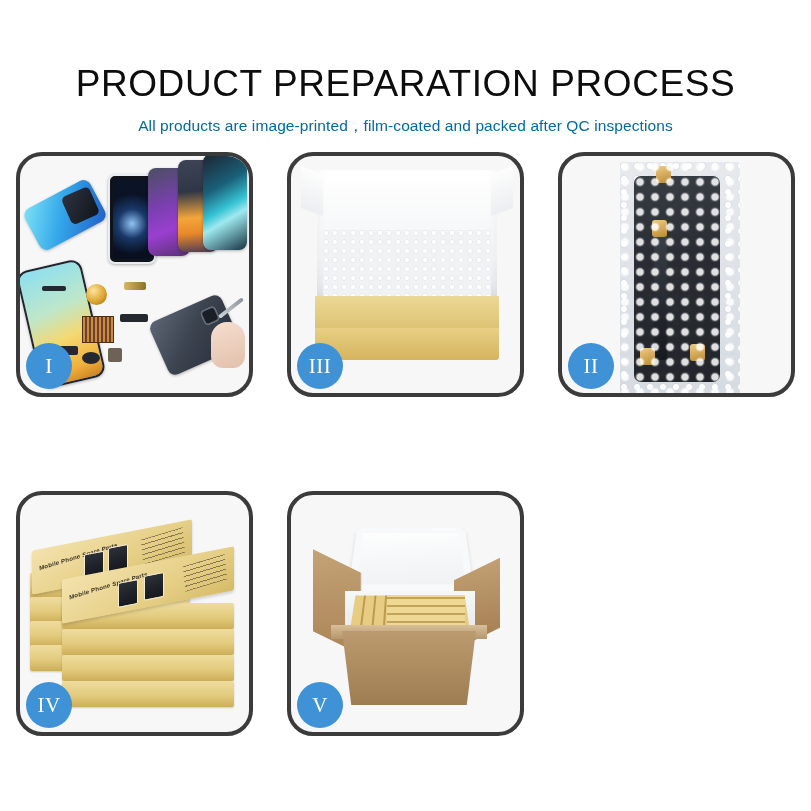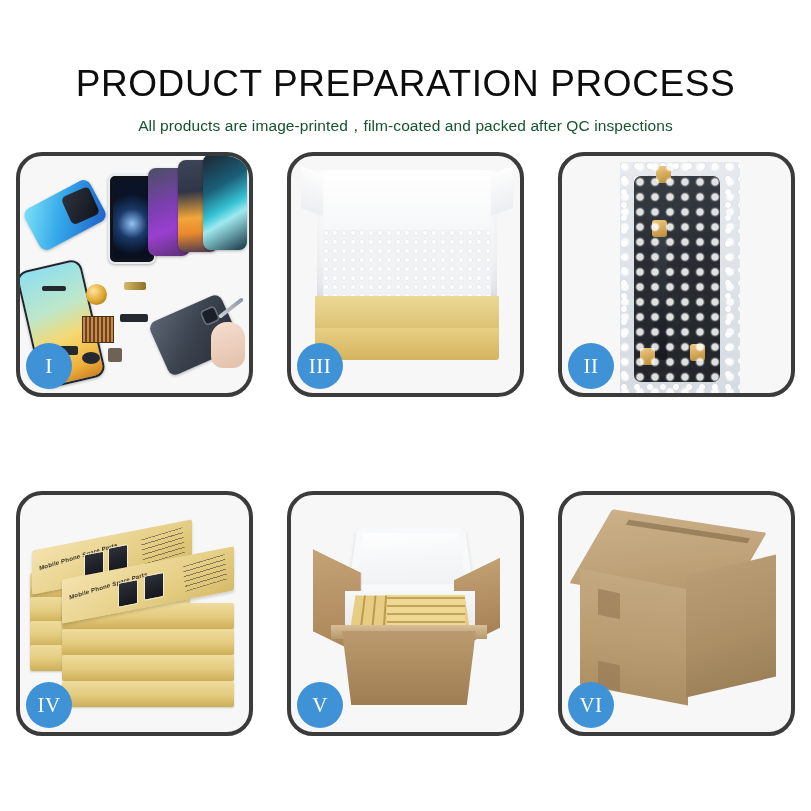--- a/index.html
+++ b/index.html
@@ -30,21 +30,21 @@
     letter-spacing: 0.6px;
     color: #0d0d0d;
     font-family: "Liberation Sans", sans-serif;
     white-space: nowrap;
   }
   #page-subtitle {
     margin: 0;
     padding-top: 11px;
     font-size: 15.5px;
     font-weight: 400;
-    color: #14532d;
+    color: #0369a1;
     letter-spacing: 0.1px;
     white-space: nowrap;
   }
 
   
   #panel-grid {
     position: absolute;
     top: 152px;
     left: 16px;
     width: 779px;
@@ -525,25 +525,14 @@
       <div class="v-flap-right"></div>
       <div class="v-foam-body"></div>
       <div class="v-gold-rows"></div>
       <div class="v-gold-rows2"></div>
       <div class="v-carton-rim"></div>
       <div class="v-carton-front"></div>
     </div>
     <div class="badge">V</div>
   </div>
 
-  <div class="panel">
-    <div class="panel-stage">
-      <div class="vi-top"></div>
-      <div class="vi-seam"></div>
-      <div class="vi-front"></div>
-      <div class="vi-side"></div>
-      <div class="vi-tape" style="left:36px;top:96px;transform:skewY(11deg);"></div>
-      <div class="vi-tape" style="left:36px;top:168px;transform:skewY(11deg);"></div>
-    </div>
-    <div class="badge">VI</div>
-  </div>
 
 </div>
 
 </body></html>

